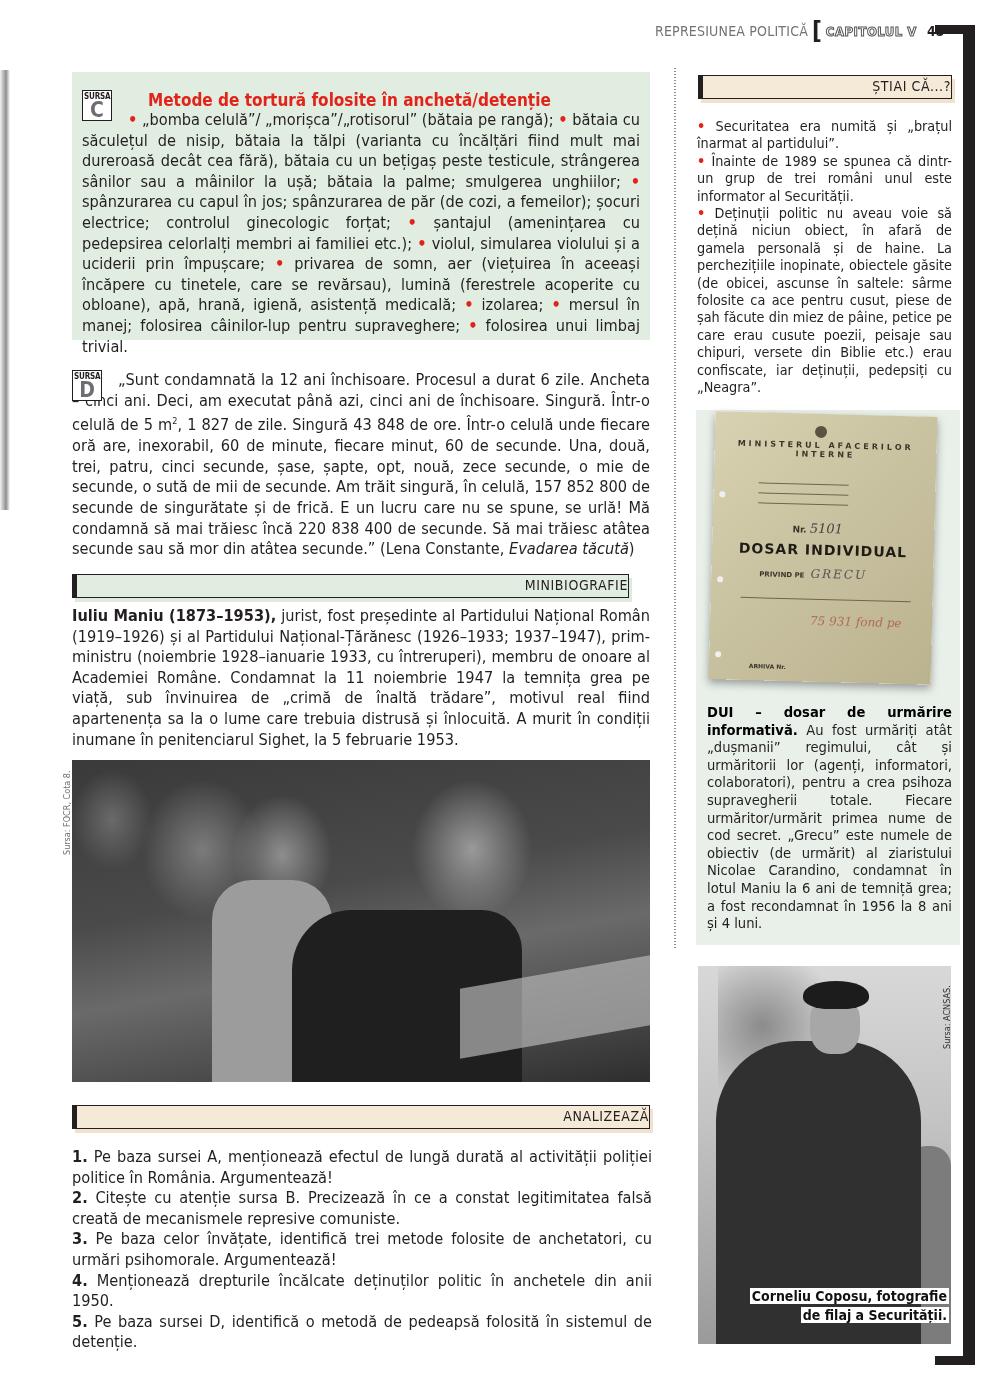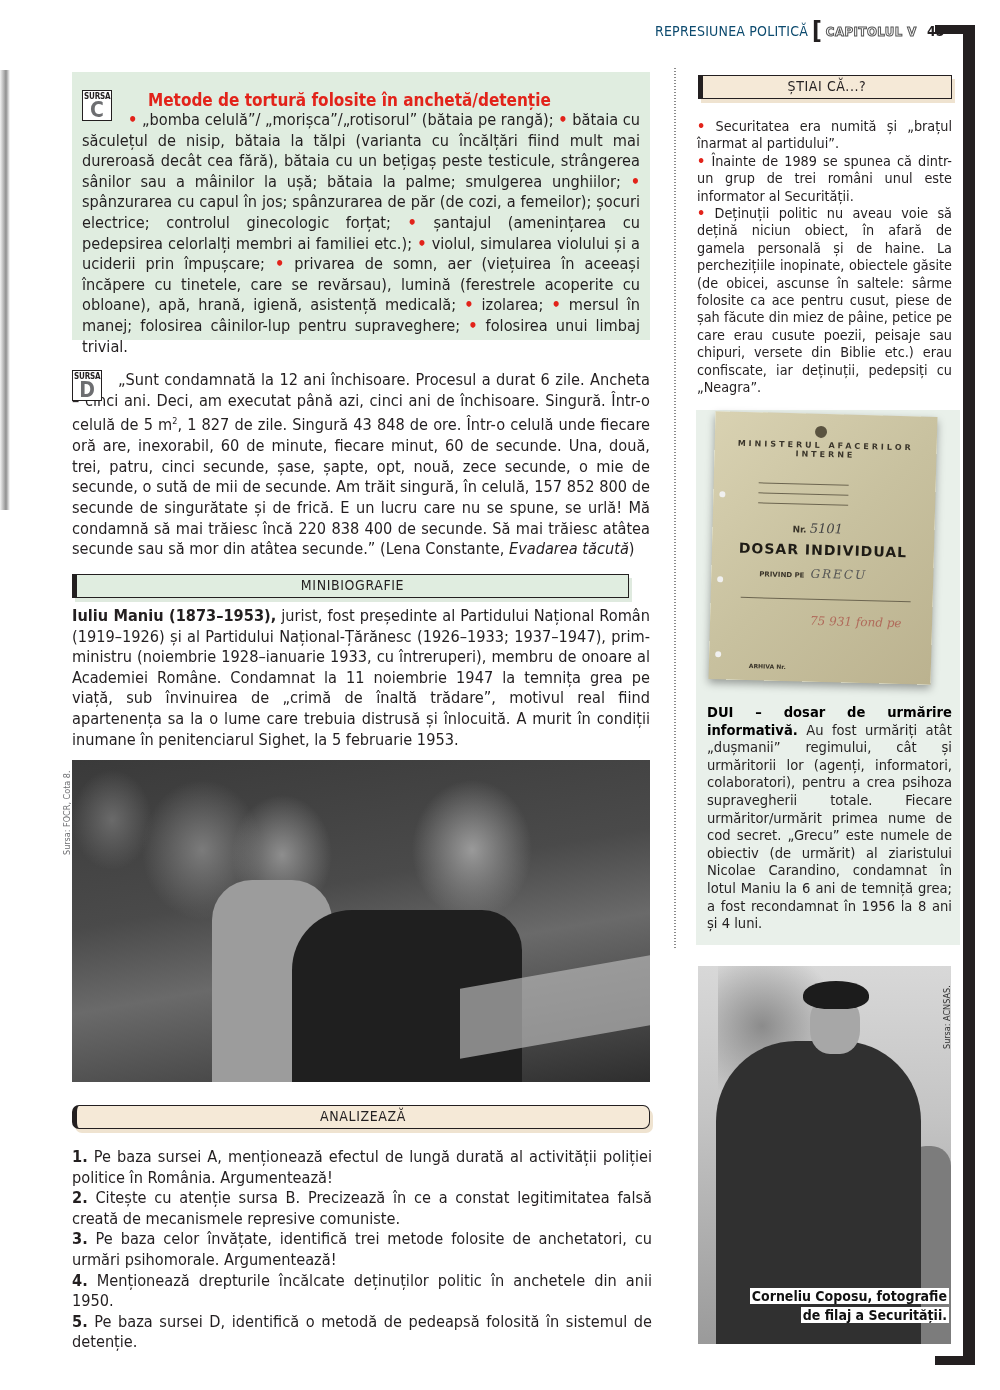--- a/index.html
+++ b/index.html
@@ -5,21 +5,21 @@
   * { box-sizing: border-box; margin: 0; padding: 0; }
   html, body { width: 1000px; height: 1390px; background: #ffffff; overflow: hidden; }
   body { position: relative; font-family: "DejaVu Sans Condensed", "Liberation Sans Narrow", "Liberation Sans", sans-serif; color: #231f20; }
 
   .page-shadow { position: absolute; left: 0; top: 70px; width: 10px; height: 440px;
     background: linear-gradient(to right, #f2f2f2, #8f8f8f 60%, #ffffff); }
 
   
   .running-header { position: absolute; top: 20px; left: 655px; height: 22px; display: flex; align-items: center;
     font-size: 14px; white-space: nowrap; }
-  .rh-title { letter-spacing: 0.2px; color: #0c4a6e; }
+  .rh-title { letter-spacing: 0.2px; color: #737373; }
   .rh-bracket { font-size: 24px; font-weight: bold; margin: 0 4px 0 4px; line-height: 20px; }
   .rh-chapter { font-weight: bold; color: #fff; -webkit-text-stroke: 1px #555; font-size: 13px; letter-spacing: 0.5px; }
   .rh-page { font-weight: bold; margin-left: 10px; font-size: 14px; }
   .corner-top { position: absolute; top: 25px; left: 935px; width: 40px; height: 9px; background: #231f20; }
   .corner-right { position: absolute; top: 25px; left: 963px; width: 12px; height: 1340px; background: #231f20; }
   .corner-bottom { position: absolute; top: 1356px; left: 935px; width: 40px; height: 9px; background: #231f20; }
 
   .text { font-size: 16.2px; line-height: 20.6px; text-align: justify; }
   .bullet { color: #e2231a; font-weight: bold; }
 
@@ -34,21 +34,21 @@
   .box-c .title { margin-left: 66px; color: #e2231a; font-weight: bold; font-size: 17px; line-height: 20px; }
   .box-c .para { text-indent: 46px; }
 
   
   .sursa-d { position: absolute; left: 72px; top: 370px; width: 578px; }
   .sursa-d .sursa-badge { position: absolute; left: 0; top: 0; }
   .sursa-d .para { text-indent: 46px; }
 
   
   .section-header { position: absolute; height: 24px; border: 1.5px solid #231f20; border-left-width: 5px;
-    text-align: center; font-size: 14px; letter-spacing: 0.6px; line-height: 21px; color: #231f20; }
+    text-align: right; font-size: 14px; letter-spacing: 0.6px; line-height: 21px; color: #231f20; }
   .sh-green { background: #e0ede0; box-shadow: 3px 4px 0 #dfeadf; }
   .sh-beige { background: #f5e9d7; box-shadow: 3px 4px 0 #efe3d0; }
 
   .bio { position: absolute; left: 72px; top: 606px; width: 578px; }
   .bio b { font-weight: bold; }
 
   .photo-trial { position: absolute; left: 72px; top: 760px; width: 578px; height: 322px;
     background:
       radial-gradient(ellipse 60px 70px at 400px 90px, #9a9a9a 0%, rgba(0,0,0,0) 100%),
       radial-gradient(ellipse 50px 60px at 210px 95px, #8e8e8e 0%, rgba(0,0,0,0) 100%),
@@ -150,21 +150,21 @@
 
 <div class="photo-credit-1">
     <span>Sursa: FOCR, Cota 8.</span>
   </div>
 <div class="photo-trial">
   <div class="suit"></div>
   <div class="coat"></div>
   <div class="desk"></div>
 </div>
 
-<div class="section-header sh-beige" style="left:72px; top:1105px; width:578px;border-radius:7px;">ANALIZEAZĂ</div>
+<div class="section-header sh-beige" style="left:72px; top:1105px; width:578px;">ANALIZEAZĂ</div>
 <div class="analizeaza-list text">
   <p class="q"><span class="num">1.</span><span> Pe baza sursei A, menționează efectul de lungă durată al activității poliției politice în România. Argumentează!</span></p>
   <p class="q"><span class="num">2.</span><span> Citește cu atenție sursa B. Precizează în ce a constat legitimitatea falsă creată de mecanismele represive comuniste.</span></p>
   <p class="q"><span class="num">3.</span><span> Pe baza celor învățate, identifică trei metode folosite de anchetatori, cu urmări psihomorale. Argumentează!</span></p>
   <p class="q"><span class="num">4.</span><span> Menționează drepturile încălcate deținuților politic în anchetele din anii 1950.</span></p>
   <p class="q"><span class="num">5.</span><span> Pe baza sursei D, identifică o metodă de pedeapsă folosită în sistemul de detenție.</span></p>
 </div>
 
 <div class="dotted-sep"></div>
 

